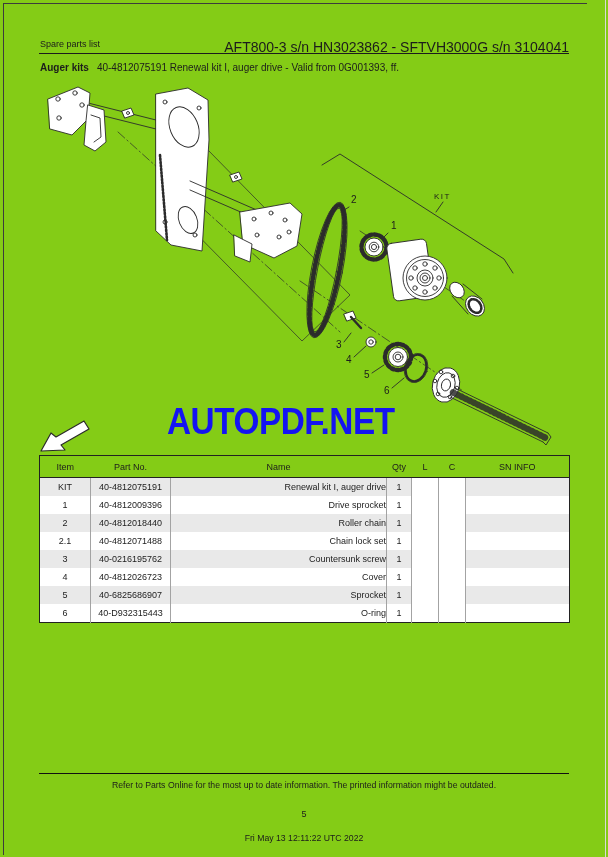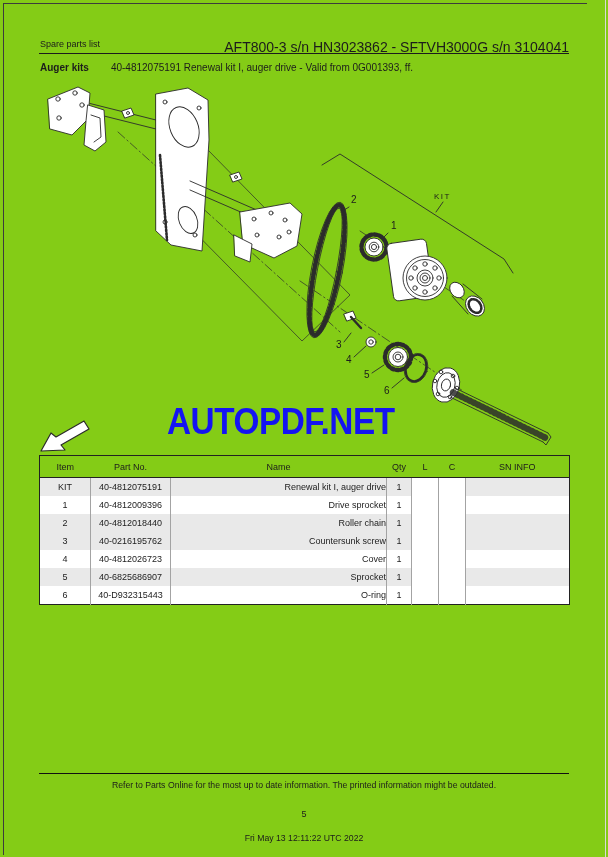--- a/index.html
+++ b/index.html
@@ -10,21 +10,21 @@
   
   .edge-top{position:absolute;left:3px;top:3px;width:584px;border-top:1.3px solid #3c3c3c;}
   .edge-left{position:absolute;left:3px;top:3px;height:852px;border-left:1.3px solid #3c3c3c;}
   .edge-right{position:absolute;left:605px;top:0;height:857px;border-left:1px solid #d9d9d9;}
 
   .hdr-left{position:absolute;left:40px;top:39px;font-size:9px;}
   .hdr-right{position:absolute;left:39px;top:39px;width:530px;text-align:right;font-size:14px;}
   .hdr-rule{position:absolute;left:39px;top:53px;width:530px;border-top:1px solid #1c1c1c;}
 
   .title{position:absolute;left:40px;top:62px;font-size:10px;white-space:nowrap;}
-  .title .sect{font-weight:bold;margin-right:22px;}
+  .title .sect{font-weight:bold;margin-right:8px;}
 
   .diagram{position:absolute;left:38px;top:85px;width:532px;height:370px;}
   .diagram svg{display:block;}
   .diagram text{font-family:"Liberation Sans",sans-serif;fill:#1c1c1c;}
 
   .watermark{
     position:absolute;left:167px;top:403px;font-size:37px;font-weight:bold;
     letter-spacing:-0.5px;transform:scaleX(0.90);transform-origin:left top;
     color:#1414f2;white-space:nowrap;line-height:1;
   }
@@ -261,20 +261,29 @@
       </tr>
       <tr class="shaded">
         <td>2</td>
         <td>40-4812018440</td>
         <td class="name">Roller chain</td>
         <td>1</td>
         <td class="lc"></td>
         <td class="lc"></td>
         <td></td>
       </tr>
+      <tr>
+        <td>2.1</td>
+        <td>40-4812071488</td>
+        <td class="name">Chain lock set</td>
+        <td>1</td>
+        <td class="lc"></td>
+        <td class="lc"></td>
+        <td></td>
+      </tr>
       <tr class="shaded">
         <td>3</td>
         <td>40-0216195762</td>
         <td class="name">Countersunk screw</td>
         <td>1</td>
         <td class="lc"></td>
         <td class="lc"></td>
         <td></td>
       </tr>
       <tr>

